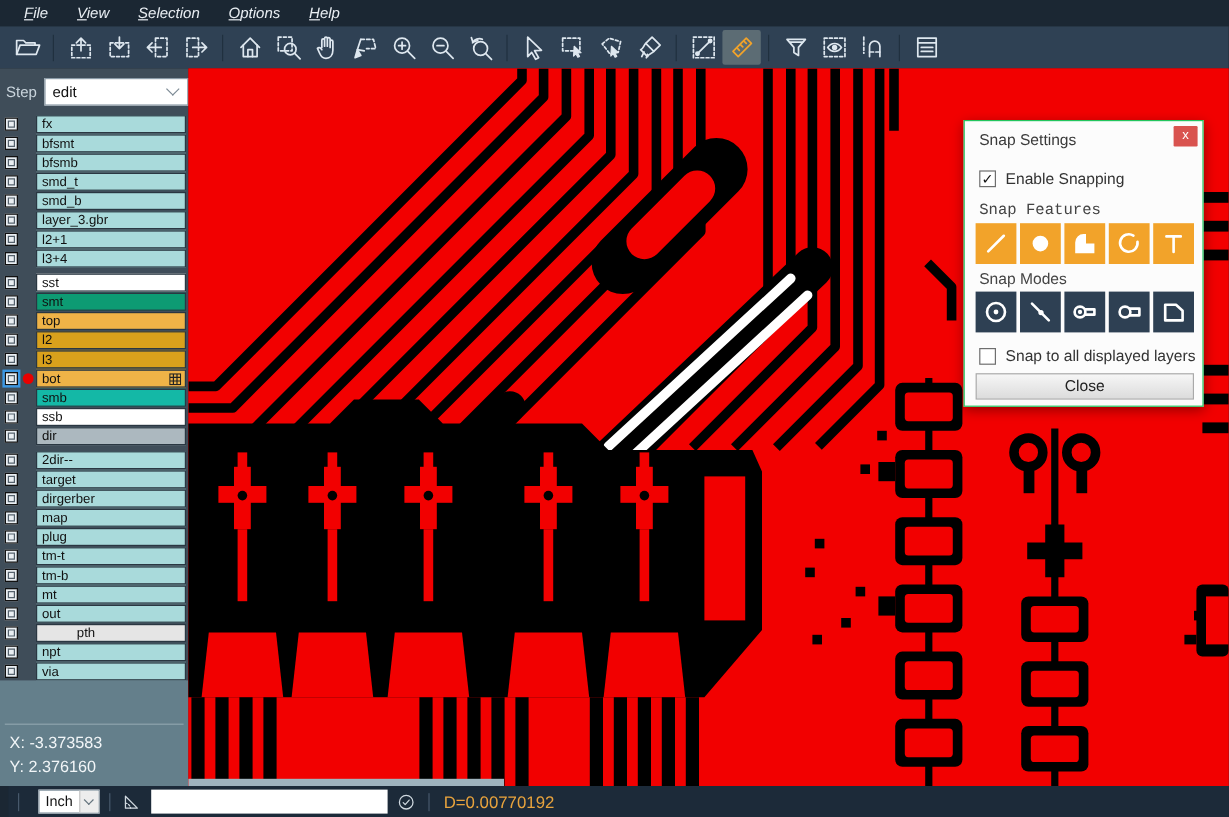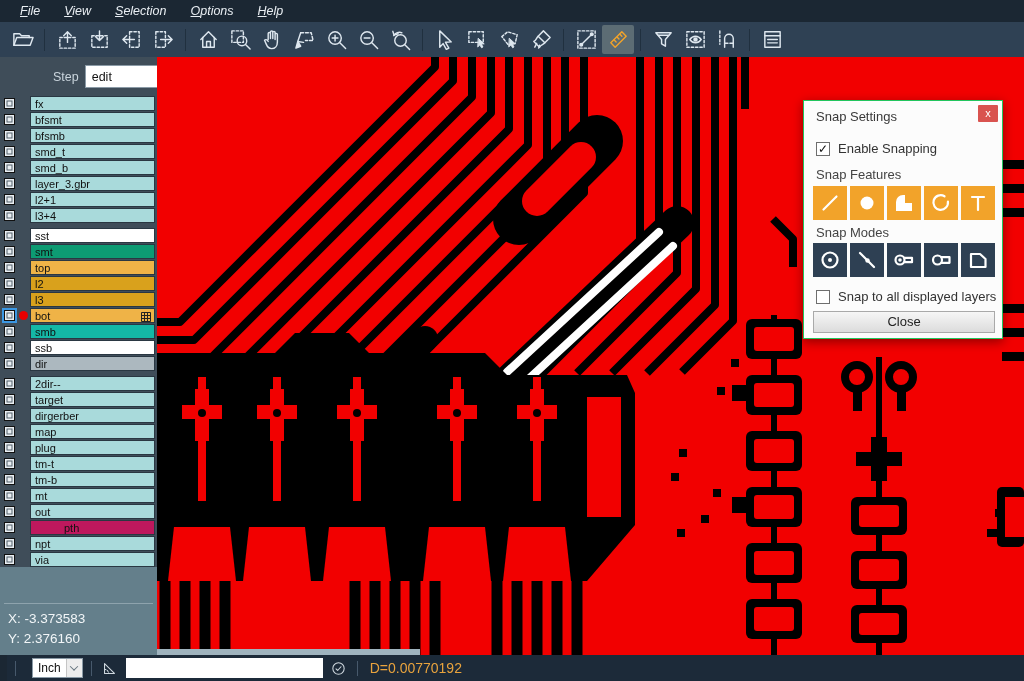--- a/index.html
+++ b/index.html
@@ -14,21 +14,21 @@
   
   .toolbar { position:absolute; left:0; top:22px; width:1024px; height:35px; background:#2F4154; display:flex; align-items:center; padding-left:6px; }
   .tbtn { width:32px; height:29px; display:flex; align-items:center; justify-content:center; border-radius:2px; }
   .tbtn svg { width:23px; height:23px; stroke:#DEE7EF; stroke-width:1.5; fill:none; stroke-linecap:round; stroke-linejoin:round; }
   .tbtn.active { background:#5C6C74; }
   .tbtn.active svg { stroke:#F2A32A; }
   .tsep { width:1px; height:22px; background:#20303F; margin:0 6px; }
 
   
   .sidebar { position:absolute; left:0; top:57px; width:157px; height:598px; background:#3F4D59; }
-  .steprow { position:absolute; left:0; top:7px; width:157px; height:25px; display:flex; align-items:center;margin-left:48px; }
+  .steprow { position:absolute; left:0; top:7px; width:157px; height:25px; display:flex; align-items:center; }
   .steplabel { color:#C9D4DC; font-size:12.5px; padding:0 6px 0 5px; }
   .stepselect { position:relative; width:121px; height:23px; background:#FFFFFF; border:1px solid #8A9AA6; display:flex; align-items:center; }
   .stepselect .val { font-size:12.5px; color:#111; padding-left:6px; flex:1; }
   .chev { width:8px; height:8px; border-right:1.6px solid #7C8A94; border-bottom:1.6px solid #7C8A94; transform:rotate(45deg) translate(-2px,-2px); margin-right:8px; }
   .layerlist { position:absolute; left:0; top:38px; width:157px; }
   .group-gap { height:4px; }
   .lrow { position:relative; height:16px; display:flex; align-items:center; }
   .cbx { position:absolute; left:4px; top:2.5px; width:11px; height:11px; background:#E9EEF2; border:1px solid #111; box-shadow:inset 0 0 0 1.5px #E9EEF2, inset 0 0 0 2.5px #55626d; }
   .cbx.sel { outline:2px solid #3B97E3; }
   .seldot { position:absolute; left:19px; top:3.5px; width:9px; height:9px; border-radius:50%; background:#E80000; }
@@ -347,21 +347,21 @@
         <div class="lrow">
           <span class="cbx"></span>
           <span class="lbl" style="background: rgb(169, 218, 219);">mt</span>
         </div>
         <div class="lrow">
           <span class="cbx"></span>
           <span class="lbl" style="background: rgb(169, 218, 219);">out</span>
         </div>
         <div class="lrow">
           <span class="cbx"></span>
-          <span class="lbl" style="background: #be185d; padding-left: 33px;">pth</span>
+          <span class="lbl" style="background: #e5e5e5; padding-left: 33px;">pth</span>
         </div>
         <div class="lrow">
           <span class="cbx"></span>
           <span class="lbl" style="background: rgb(169, 218, 219);">npt</span>
         </div>
         <div class="lrow">
           <span class="cbx"></span>
           <span class="lbl" style="background: rgb(169, 218, 219);">via</span>
         </div>
       </div>
@@ -522,21 +522,21 @@
       </g>
     </svg>
 
     <div class="dialog">
       <div class="dlg-title">Snap Settings</div>
       <div class="dlg-close">x</div>
       <div class="dlg-row" style="top:40px;">
         <span class="dcbx">✓</span>
         <span class="dlg-label">Enable Snapping</span>
       </div>
-      <div class="dlg-sec" style="top:66px;">Snap Features</div>
+      <div class="dlg-sec" style="top:66px;font-family:Liberation Mono, monospace;">Snap Features</div>
       <div class="ibtnrow" style="top:85px;">
         <span class="ibtn orange">
             <svg viewBox="0 0 24 24">
               <path d="M5.5 18.5L18.5 5.5"></path>
             </svg>
           </span>
         <span class="ibtn orange">
             <svg viewBox="0 0 24 24">
               <circle cx="12" cy="12" r="6.5" fill="#fff" stroke="none"></circle>
             </svg>

